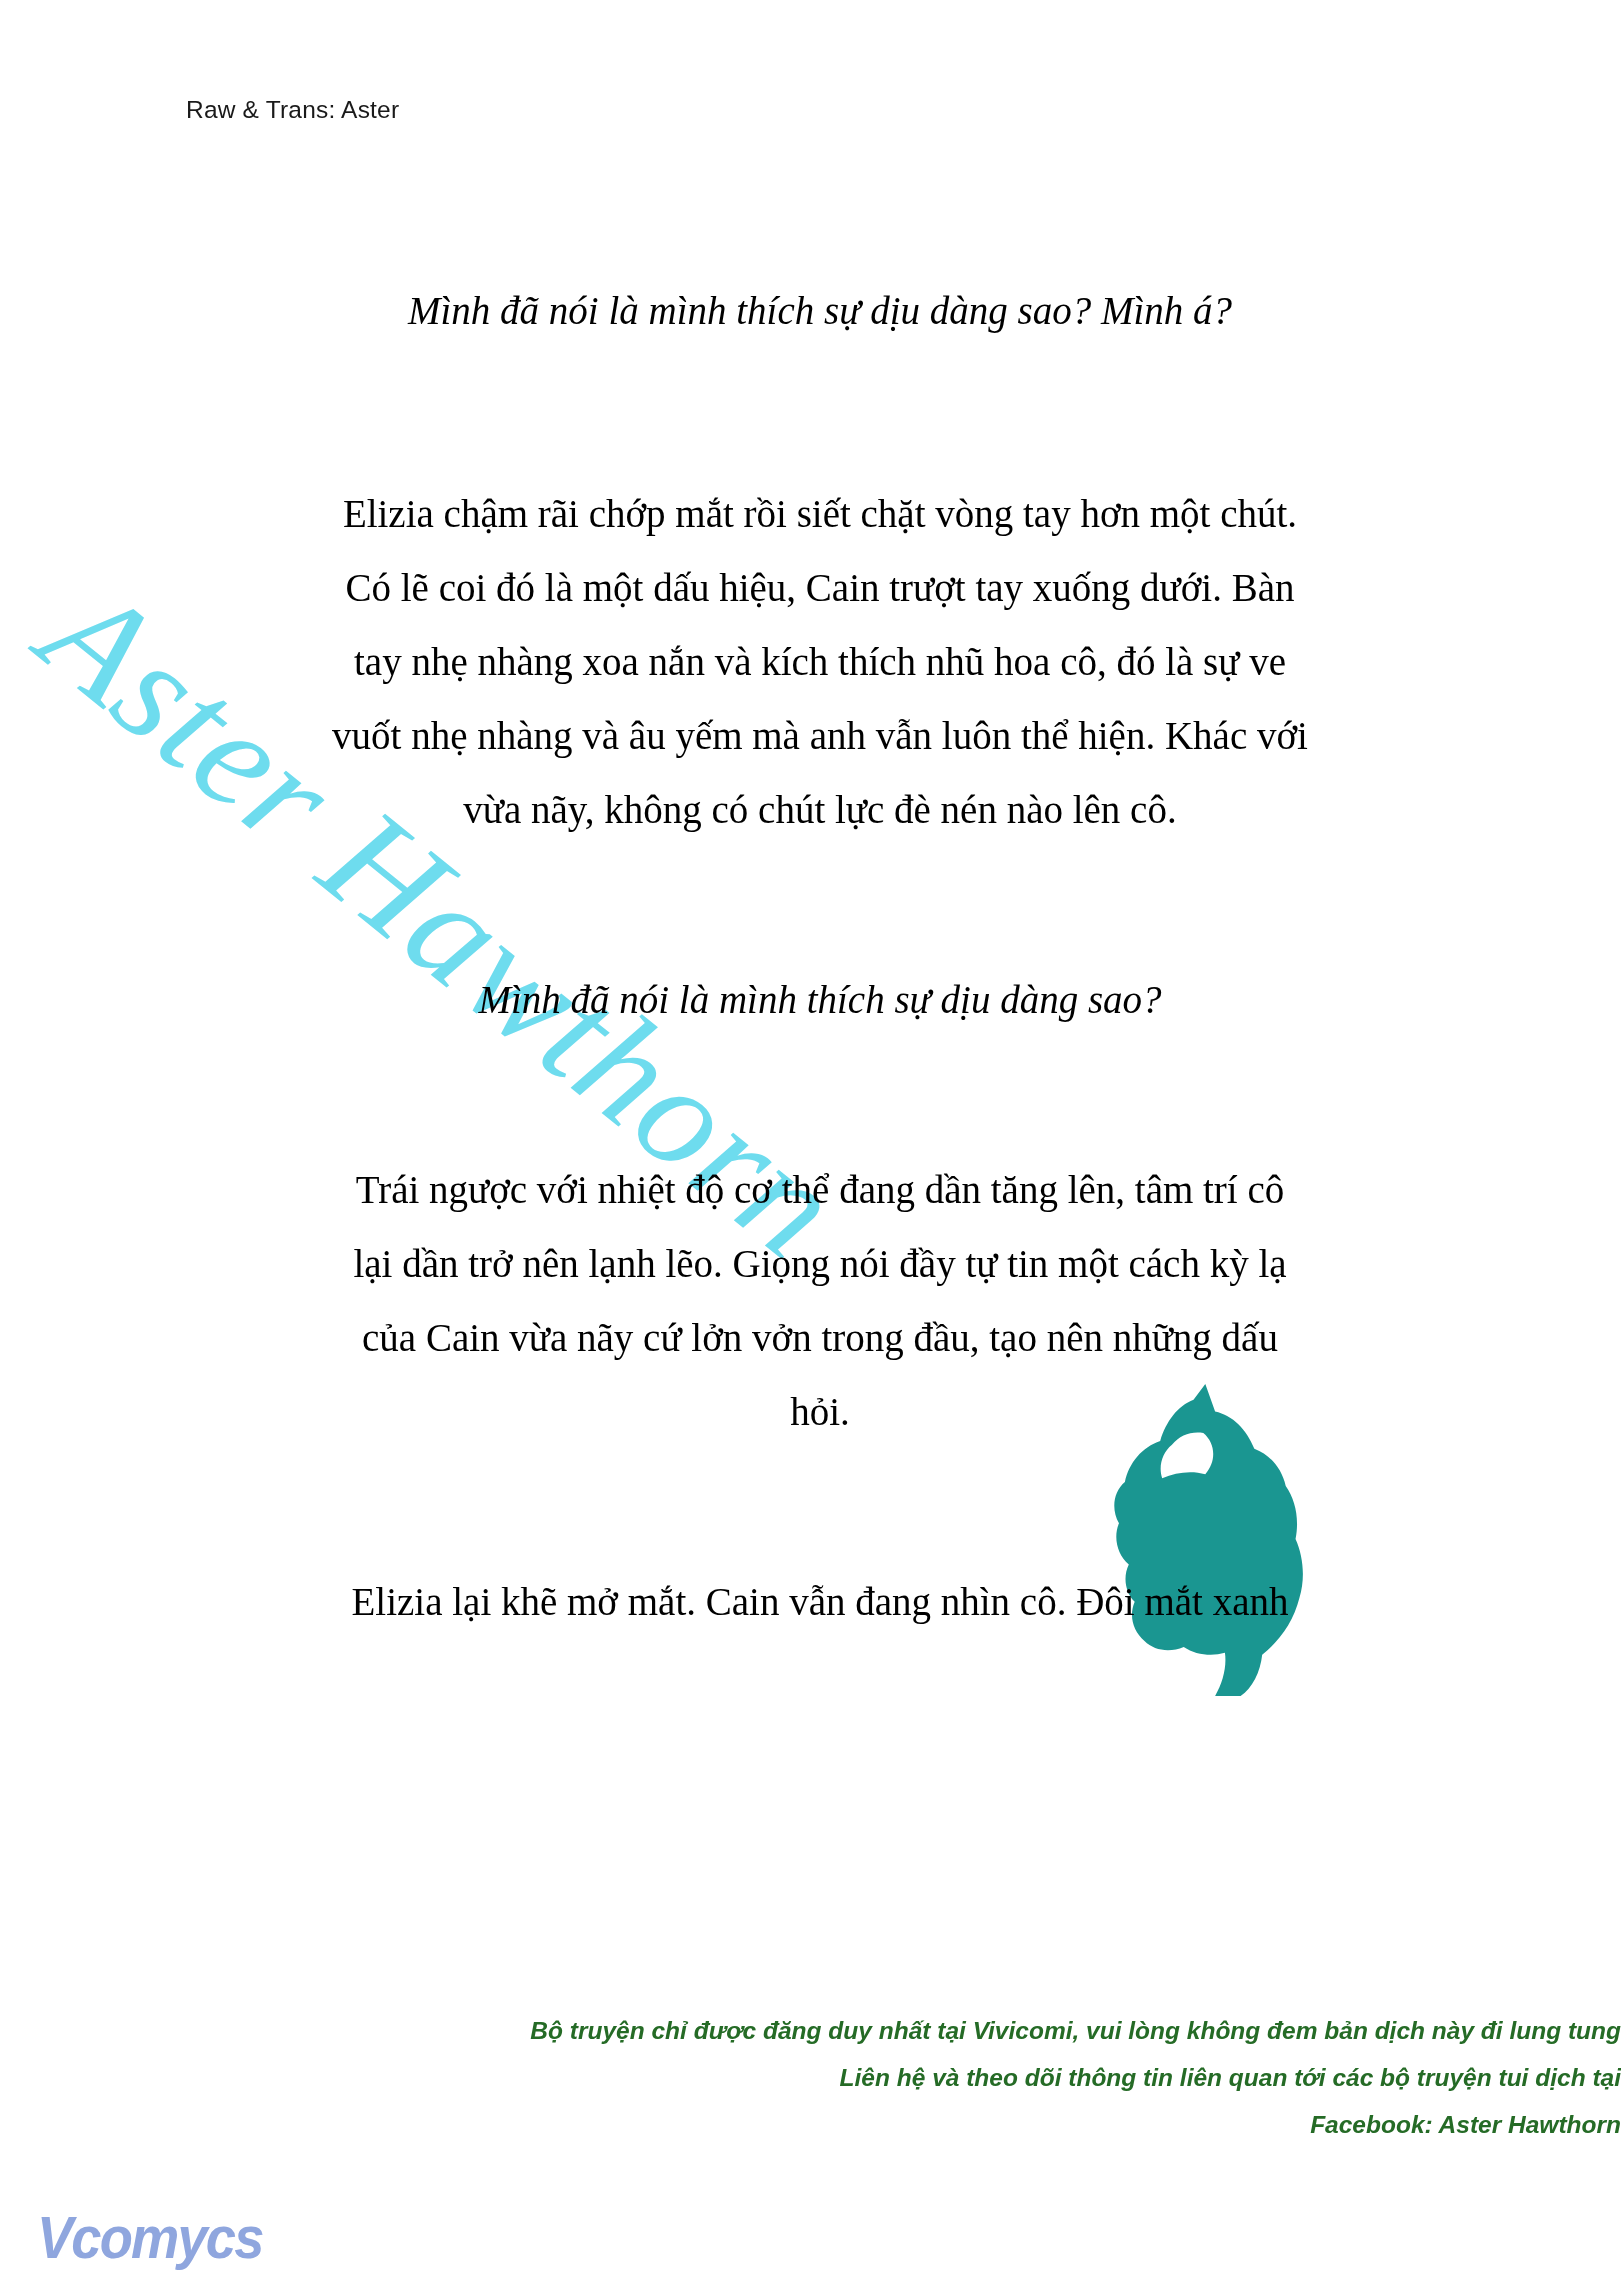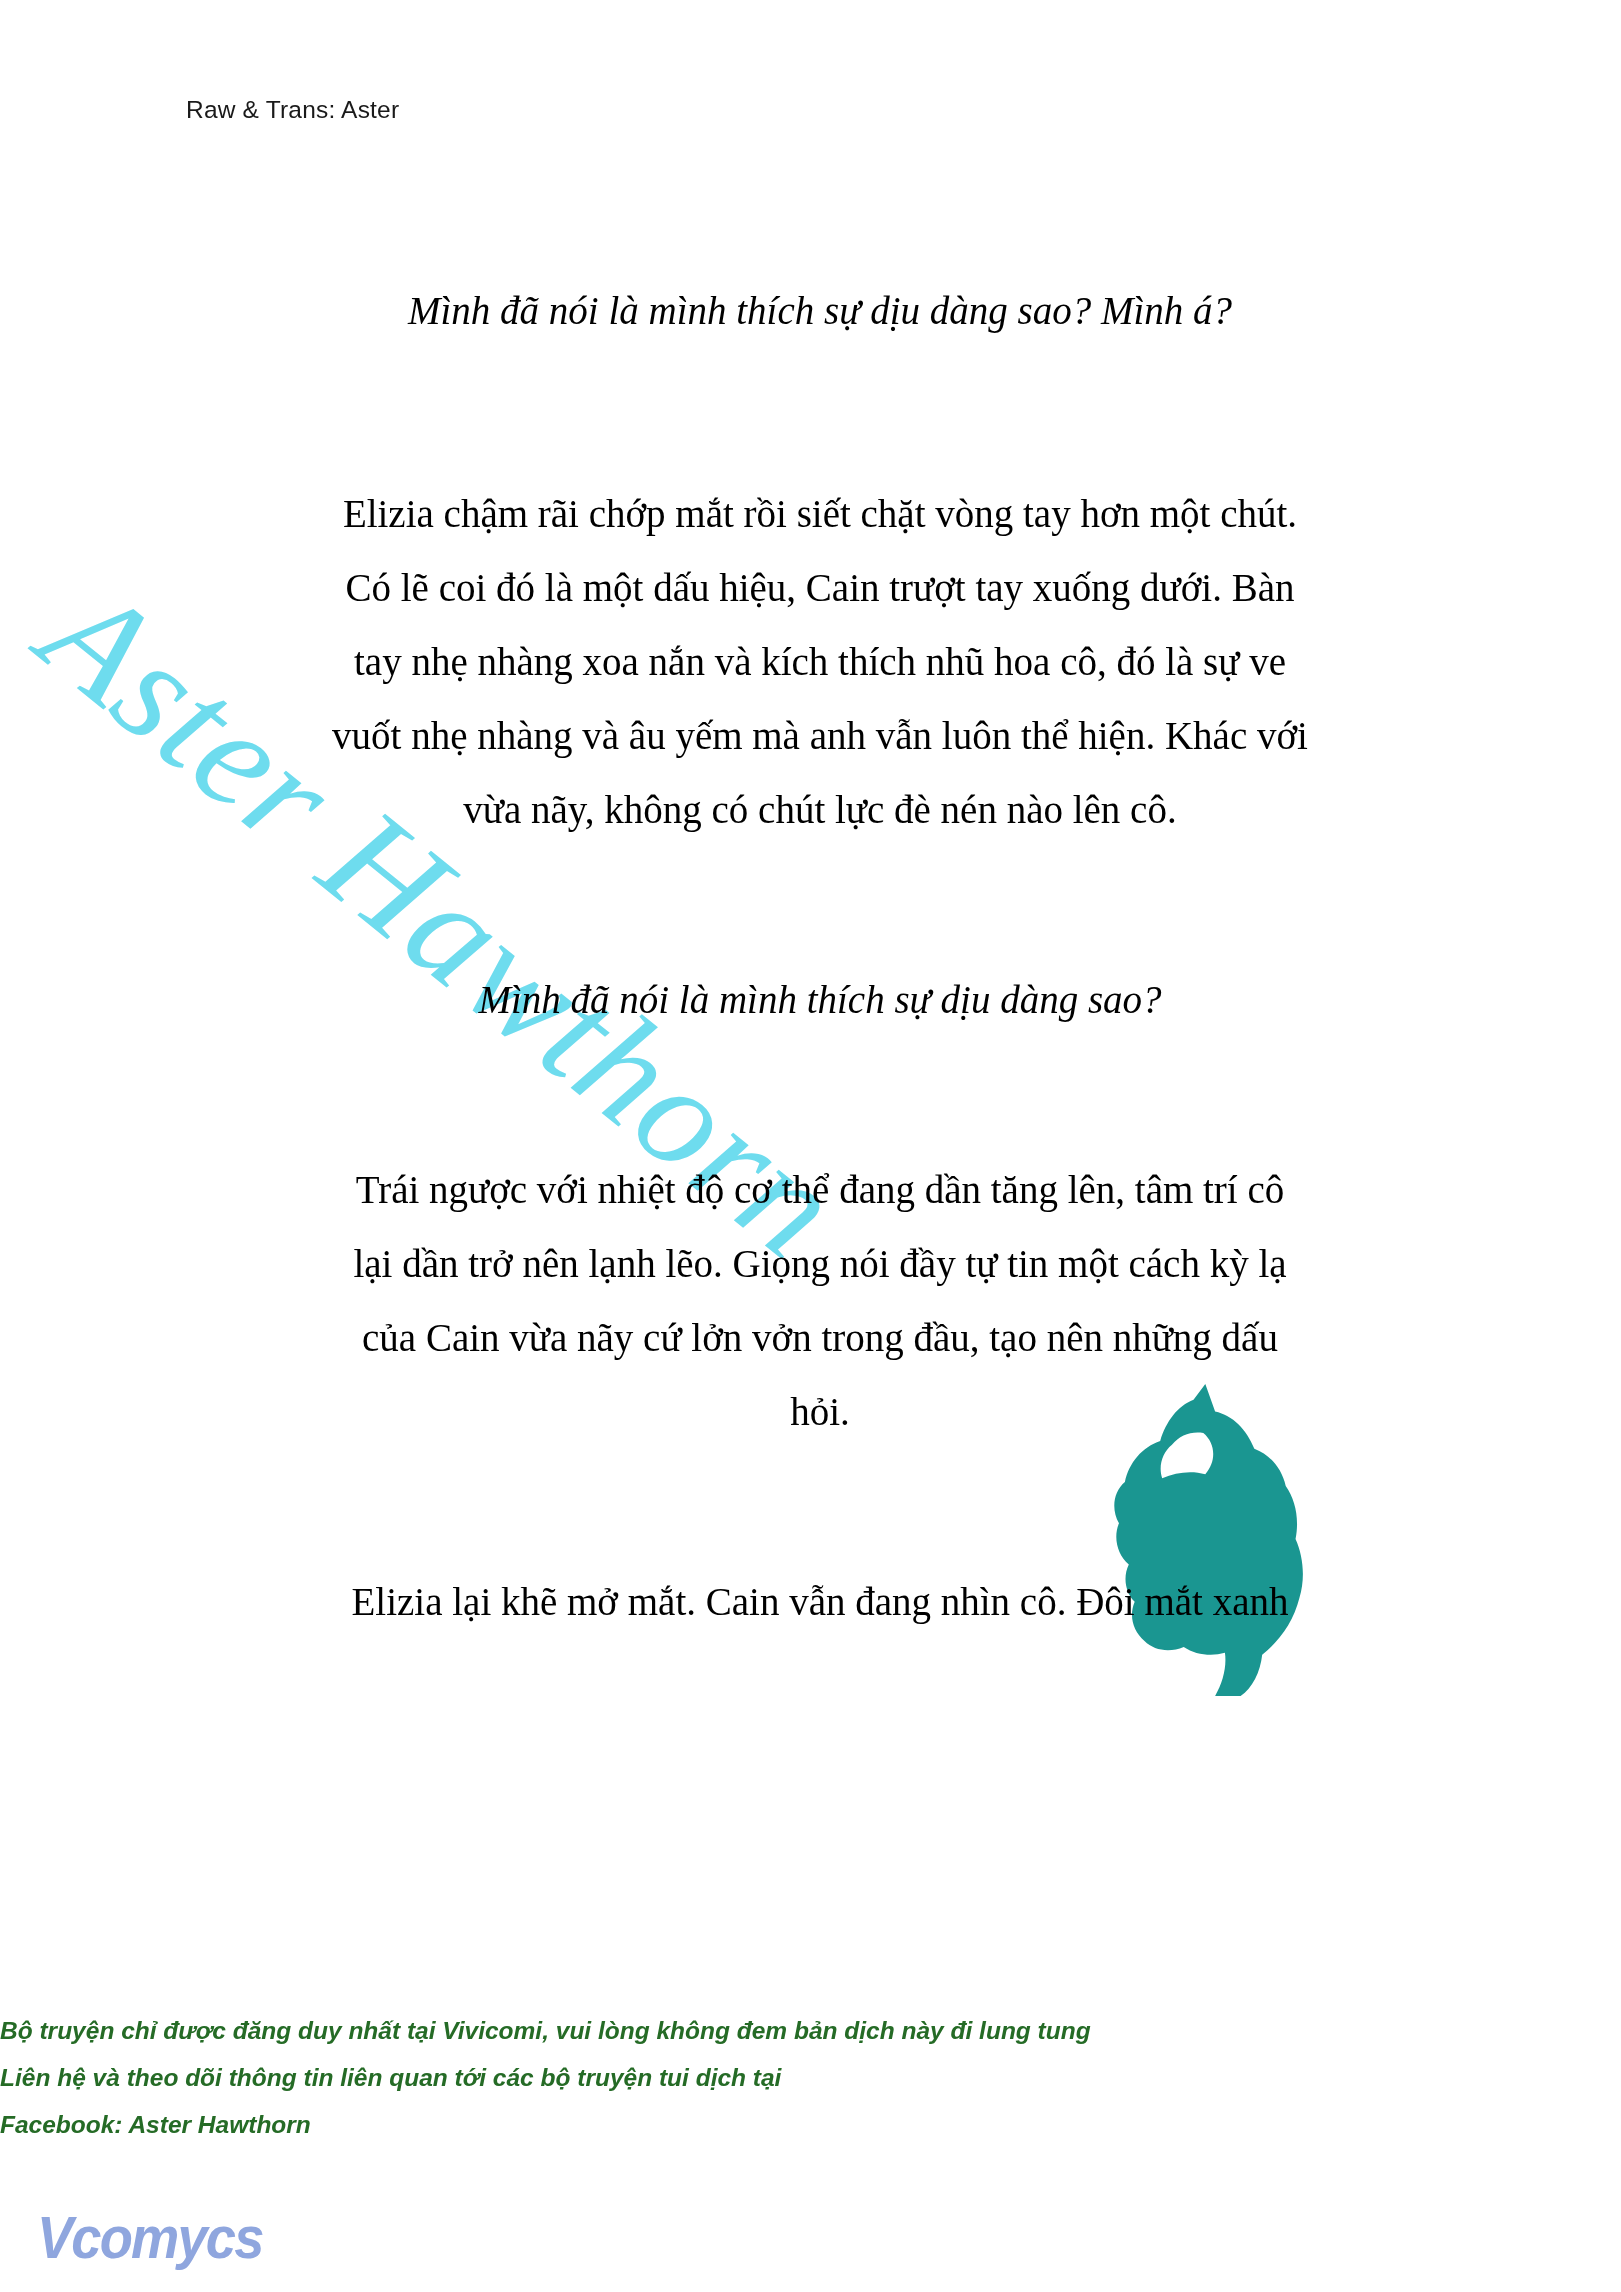--- a/index.html
+++ b/index.html
@@ -86,21 +86,21 @@
   .gap-b { height: 116px; }
   .gap-c { height: 116px; }
   .gap-d { height: 116px; }
 
   
   .footer-note {
     position: absolute;
     left: 0;
     top: 2007px;
     width: 1621px;
-    text-align: left;
+    text-align: right;
     font-family: "Liberation Sans", "DejaVu Sans", sans-serif;
     font-style: italic;
     font-weight: bold;
     font-size: 24.5px;
     color: #256B26;
     line-height: 47px;
   }
   .footer-note .fl { display: block; }
 
   

